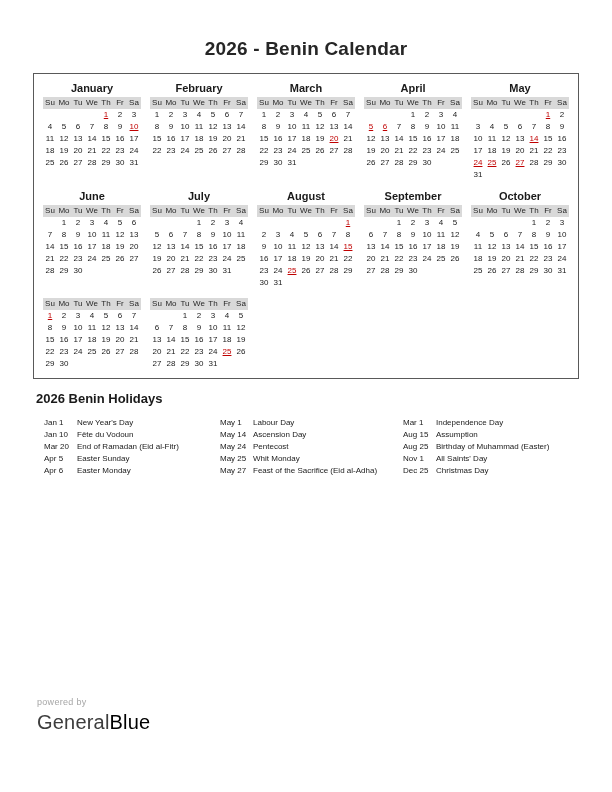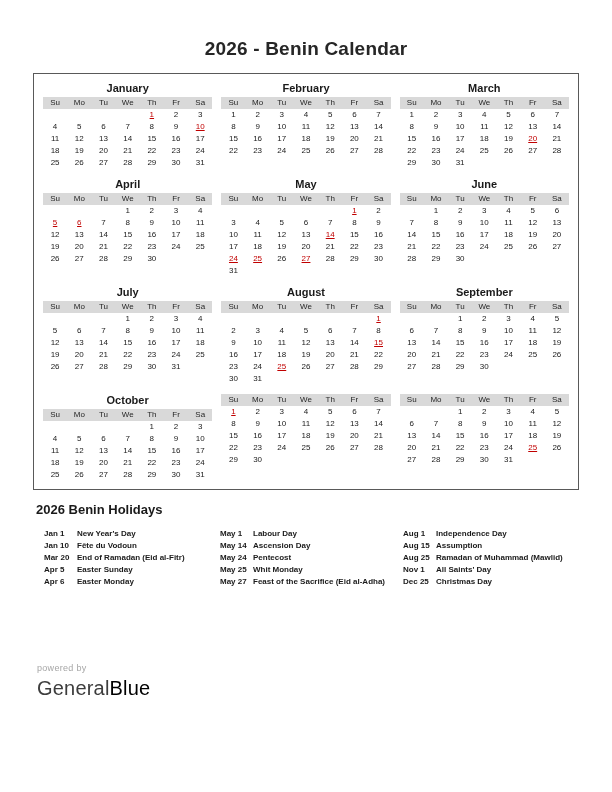--- a/index.html
+++ b/index.html
@@ -11,45 +11,45 @@
   .page{width:612px;height:792px;position:relative;background:#fff;}
   .title{
     margin:0;padding-top:38px;text-align:center;
     font-size:19px;font-weight:bold;color:#262626;letter-spacing:0.2px;
   }
   .calendar-box{
     width:546px;margin:13px auto 0;border:1px solid #595959;
     padding:8px 9px;box-sizing:border-box;background:#fff;
   }
   .months-grid{
-    display:grid;grid-template-columns:repeat(3,1fr);
+    display:grid;grid-template-columns:repeat(5,1fr);
     column-gap:14px;row-gap:22px;align-items:start;gap:9px;
   }
   .month-name{
     text-align:center;font-weight:bold;font-size:11px;color:#1a1a1a;
     margin-bottom:3px;
   }
   .day-grid{display:grid;grid-template-columns:repeat(7,1fr);}
   .cell{
     height:12px;line-height:12px;text-align:center;
     font-size:8px;color:#1a1a1a;
   }
   .dow{background:#D9D9D9;color:#262626;}
   .holiday{text-decoration:underline;}
   .holidays{margin:12px 0 0 36px;}
   .holidays-heading{font-size:13px;font-weight:bold;color:#1a1a1a;margin-bottom:11px;}
   .holiday-columns{display:flex;align-items:flex-start;}
-  .holiday-column{box-sizing:border-box;font-weight:bold;}
+  .holiday-column{box-sizing:border-box;}
   .holiday-column:nth-child(1){width:184px;padding-left:8px;}
   .holiday-column:nth-child(2){width:183px;}
   .holiday-column:nth-child(3){flex:1;}
   .holiday-row{display:flex;line-height:12px;}
   .holiday-date{width:33px;flex-shrink:0;font-size:8px;color:#1a1a1a;}
   .holiday-name{font-size:8px;color:#1a1a1a;}
-  .footer{position:absolute;left:37px;top:663px;}
+  .footer{position:absolute;left:37px;top:697px;}
   .powered-by{font-size:9px;color:#a6a6a6;margin-bottom:4px;letter-spacing:0.3px;}
   .brand{font-size:20px;letter-spacing:0.2px;}
   .brand-general{color:#3d3d3d;margin-top:16px;}
   .brand-blue{color:#2D9CDB;}
 </style>
 </head>
 <body>
 
 <div class="page">
 
@@ -639,30 +639,30 @@
             <div class="holiday-date">May 25</div>
             <div class="holiday-name">Whit Monday</div>
           </div>
           <div class="holiday-row">
             <div class="holiday-date">May 27</div>
             <div class="holiday-name">Feast of the Sacrifice (Eid al-Adha)</div>
           </div>
         </div>
       <div class="holiday-column">
           <div class="holiday-row">
-            <div class="holiday-date">Aug 1</div>
+            <div class="holiday-date">Mar 1</div>
             <div class="holiday-name">Independence Day</div>
           </div>
           <div class="holiday-row">
             <div class="holiday-date">Aug 15</div>
             <div class="holiday-name">Assumption</div>
           </div>
           <div class="holiday-row">
             <div class="holiday-date">Aug 25</div>
-            <div class="holiday-name">Ramadan of Muhammad (Mawlid)</div>
+            <div class="holiday-name">Birthday of Muhammad (Easter)</div>
           </div>
           <div class="holiday-row">
             <div class="holiday-date">Nov 1</div>
             <div class="holiday-name">All Saints' Day</div>
           </div>
           <div class="holiday-row">
             <div class="holiday-date">Dec 25</div>
             <div class="holiday-name">Christmas Day</div>
           </div>
         </div>

